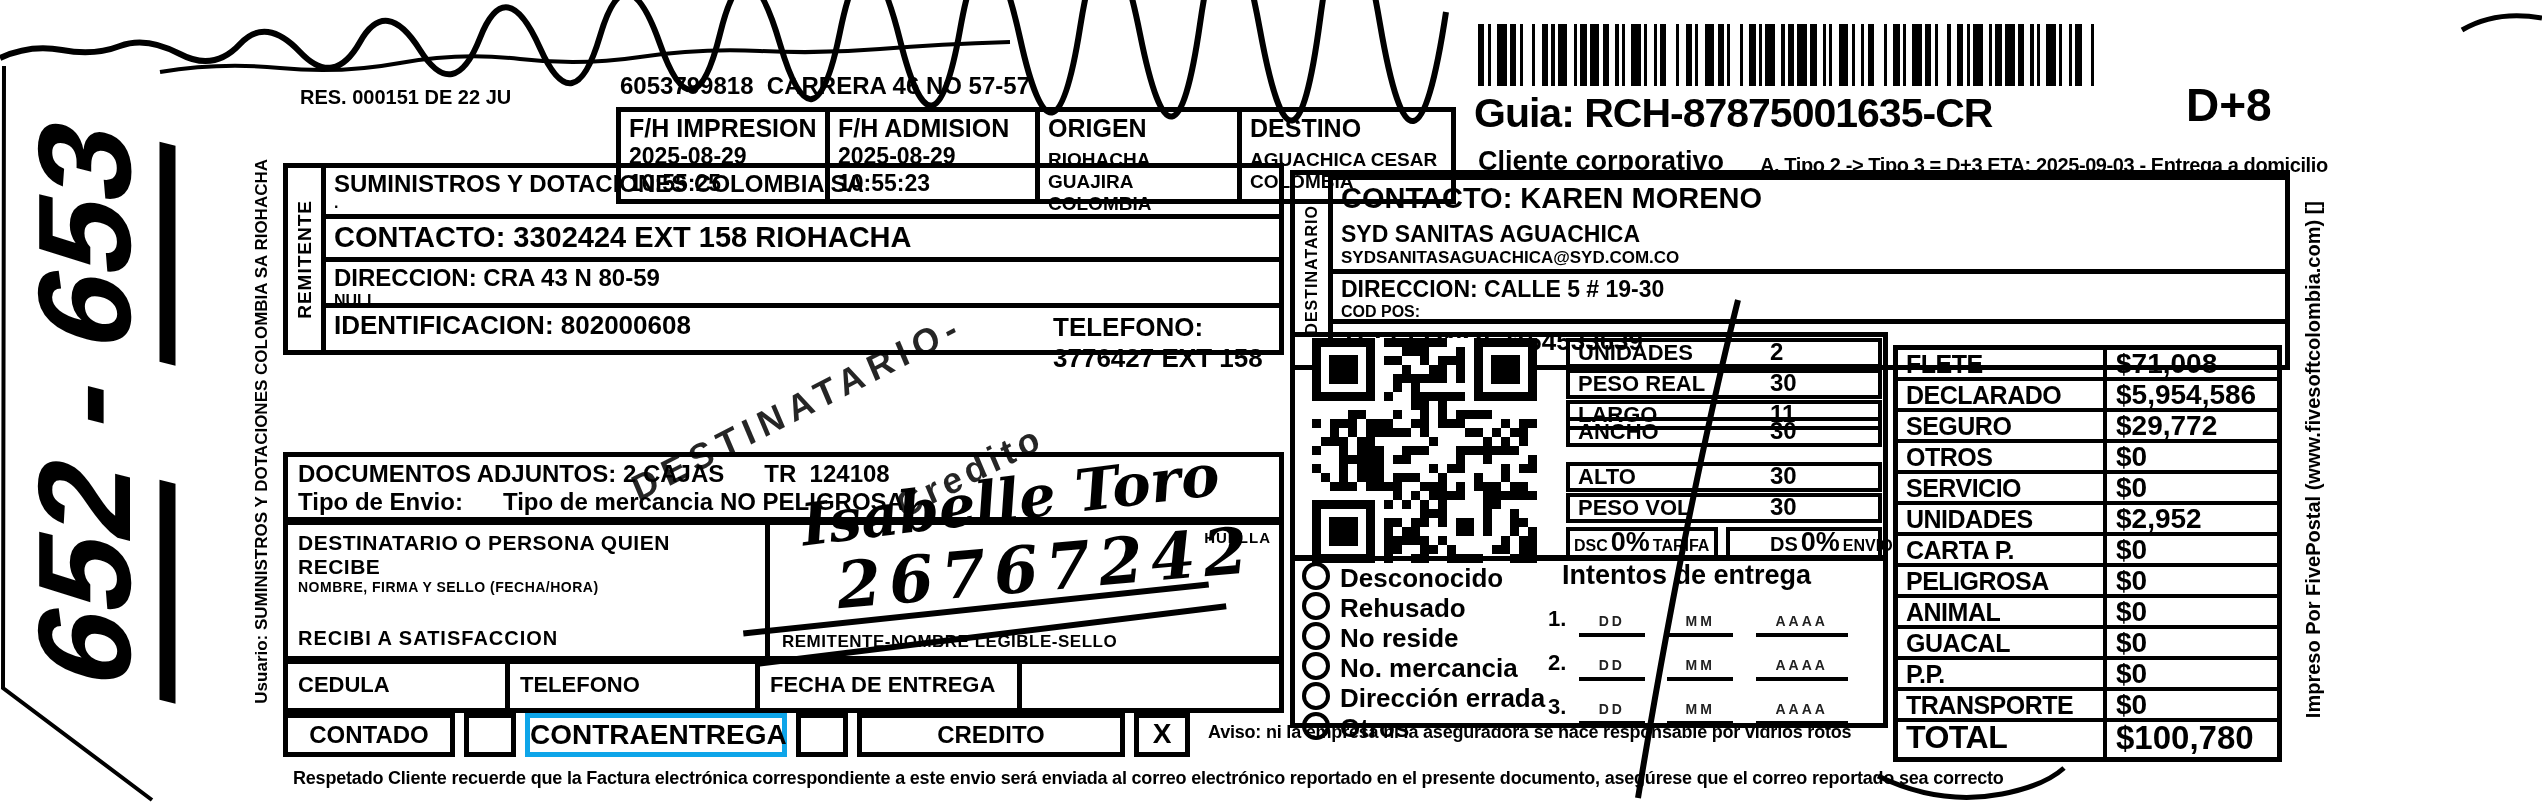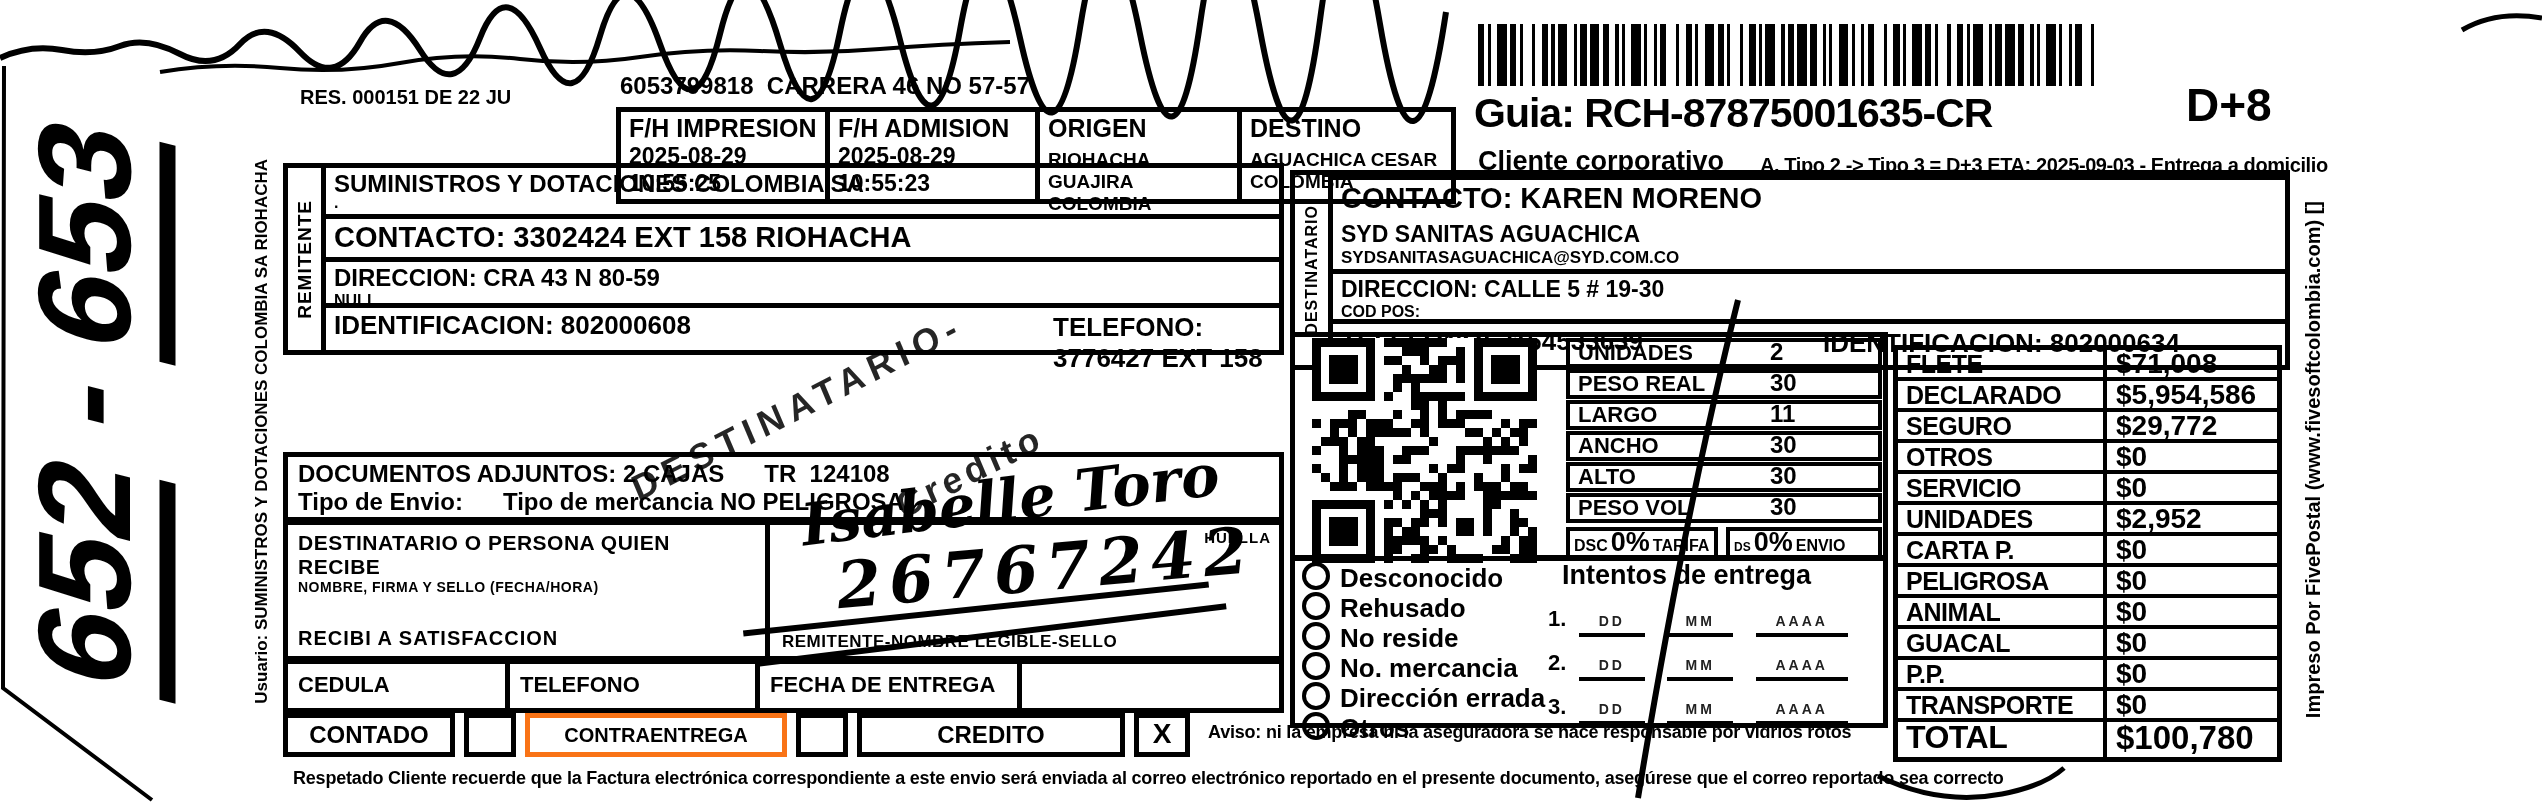--- a/index.html
+++ b/index.html
@@ -246,21 +246,20 @@
       <div class="row" style="height:50px;">
         <div class="b" style="font-size:23px;">SYD SANITAS AGUACHICA</div>
         <div class="b" style="font-size:17px;">SYDSANITASAGUACHICA@SYD.COM.CO</div>
       </div>
       <div class="row bt" style="height:50px;">
         <div class="b" style="font-size:23px;">DIRECCION: CALLE 5 # 19-30</div>
         <div class="b" style="font-size:16px;">COD POS:</div>
       </div>
       <div class="row bt" style="height:41px;">
         <span class="b" style="font-size:26px;">TELEFONO: 3164533639</span>
-        <span class="b abs" style="left:490px;top:4px;font-size:26px;">IDENTIFICACION: 802000634</span>
       </div>
     </div>
   </div>
 
 
   <div class="box" style="left:283px;top:452px;width:1001px;height:70px;padding:3px 10px;">
     <div class="b pre" style="font-size:24px;">DOCUMENTOS ADJUNTOS: 2 CAJAS      TR  124108</div>
     <div class="b pre" style="font-size:24px;">Tipo de Envio:      Tipo de mercancia NO PELIGROSA</div>
   </div>
 
@@ -286,21 +285,21 @@
 
   <div class="box" style="left:283px;top:659px;width:1001px;height:54px;display:flex;">
     <div class="b" style="width:222px;border-right:5px solid #000;padding:8px 10px;box-sizing:border-box;font-size:22px;">CEDULA</div>
     <div class="b" style="width:250px;border-right:5px solid #000;padding:8px 10px;box-sizing:border-box;font-size:22px;">TELEFONO</div>
     <div class="b" style="width:262px;border-right:5px solid #000;padding:8px 10px;box-sizing:border-box;font-size:22px;">FECHA DE ENTREGA</div>
   </div>
 
   <div class="abs" style="left:283px;top:713px;display:flex;align-items:center;">
     <div class="b" style="border:5px solid #000;width:172px;height:44px;box-sizing:border-box;text-align:center;font-size:24px;line-height:34px;">CONTADO</div>
     <div style="border:5px solid #000;width:52px;height:44px;box-sizing:border-box;margin-left:9px;"></div>
-    <div class="b" style="border:5px solid #f97316;width:262px;height:44px;box-sizing:border-box;text-align:center;font-size:20px;line-height:34px;margin-left:9px;">CONTRAENTREGA</div>
+    <div class="b" style="border:5px solid #0ea5e9;width:262px;height:44px;box-sizing:border-box;text-align:right;font-size:28px;line-height:34px;margin-left:9px;">CONTRAENTREGA</div>
     <div style="border:5px solid #000;width:52px;height:44px;box-sizing:border-box;margin-left:9px;"></div>
     <div class="b" style="border:5px solid #000;width:268px;height:44px;box-sizing:border-box;text-align:center;font-size:24px;line-height:34px;margin-left:9px;">CREDITO</div>
     <div class="b" style="border:5px solid #000;width:56px;height:44px;box-sizing:border-box;text-align:center;font-size:28px;line-height:32px;margin-left:9px;">X</div>
   </div>
 
   <div class="abs b" style="left:1208px;top:722px;font-size:18px;white-space:nowrap;letter-spacing:-0.2px;">Aviso: ni la empresa ni la aseguradora se hace responsable por vidrios rotos</div>
   <div class="abs b" style="left:293px;top:768px;font-size:18px;white-space:nowrap;letter-spacing:-0.2px;">Respetado Cliente recuerde que la Factura electrónica correspondiente a este envio será enviada al correo electrónico reportado en el presente documento, asegúrese que el correo reportado sea correcto</div>
 
   <div class="box" style="left:1290px;top:332px;width:598px;height:228px;"></div>
   <div class="qr" style="left:1312px;top:338px;width:225px;height:225px;">
@@ -532,40 +531,40 @@
       <span class="val">2</span>
     </div>
   <div class="dimrow" style="top:369px;">
       <span class="lbl">PESO REAL</span>
       <span class="val">30</span>
     </div>
   <div class="dimrow" style="top:400px;">
       <span class="lbl">LARGO</span>
       <span class="val">11</span>
     </div>
-  <div class="dimrow" style="top:431px;">
+  <div class="dimrow" style="top:417px;">
       <span class="lbl">ANCHO</span>
       <span class="val">30</span>
     </div>
   <div class="dimrow" style="top:462px;">
       <span class="lbl">ALTO</span>
       <span class="val">30</span>
     </div>
   <div class="dimrow" style="top:493px;">
       <span class="lbl">PESO VOL</span>
       <span class="val">30</span>
     </div>
 
   <div class="abs" style="left:1566px;top:527px;width:152px;height:32px;border:4px solid #000;box-sizing:border-box;display:flex;align-items:baseline;padding:0 4px;">
     <span class="b" style="font-size:16px;">DSC</span>
     <span class="b" style="font-size:27px;margin:0 3px;line-height:22px;">0%</span>
     <span class="b" style="font-size:16px;">TARIFA</span>
   </div>
   <div class="abs" style="left:1726px;top:527px;width:156px;height:32px;border:4px solid #000;box-sizing:border-box;display:flex;align-items:baseline;padding:0 4px;">
-    <span class="b" style="font-size:12px;">DS</span>
+    <span class="b" style="font-size:20px;margin-left:36px;">DS</span>
     <span class="b" style="font-size:27px;margin:0 3px;line-height:22px;">0%</span>
     <span class="b" style="font-size:16px;">ENVIO</span>
   </div>
 
   <div class="box" style="left:1290px;top:556px;width:598px;height:172px;"></div>
   <div class="abs b" style="left:1302px;top:562px;font-size:26px;line-height:27px;">
     <div><span class="circ"></span><span>Desconocido</span></div>
     <div><span class="circ"></span><span>Rehusado</span></div>
     <div><span class="circ"></span><span>No reside</span></div>
     <div><span class="circ"></span><span>No. mercancia</span></div>

